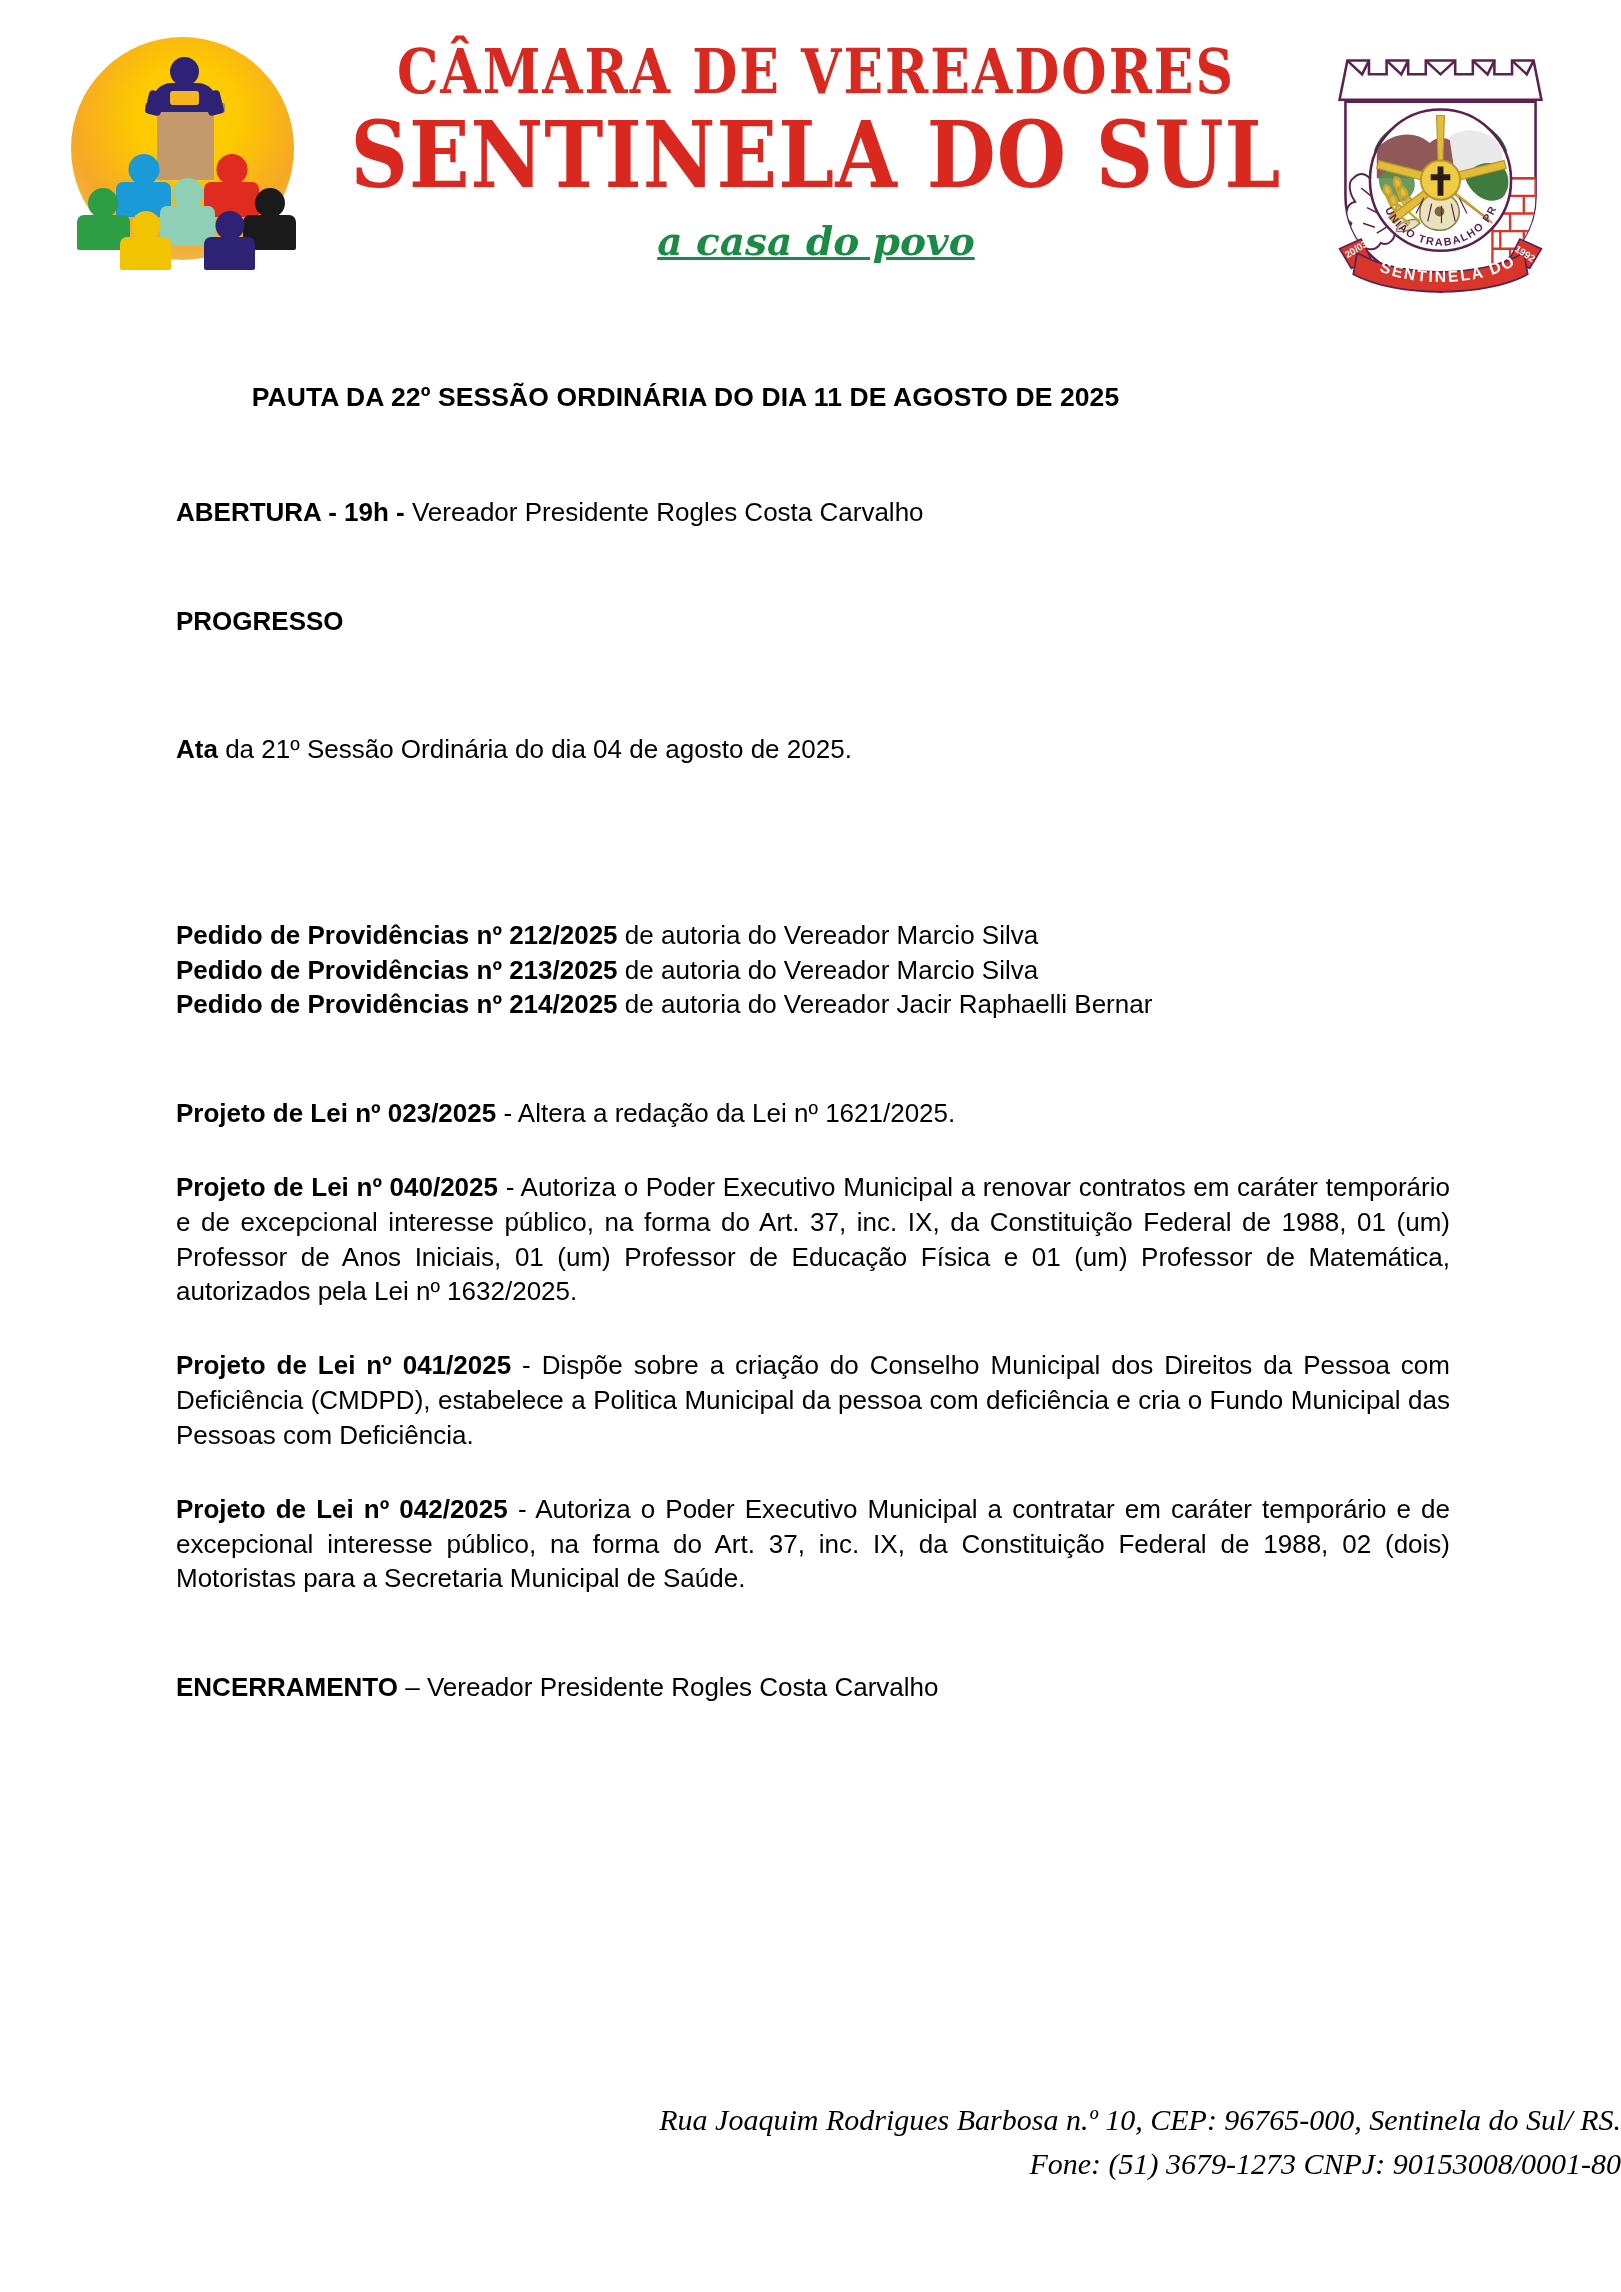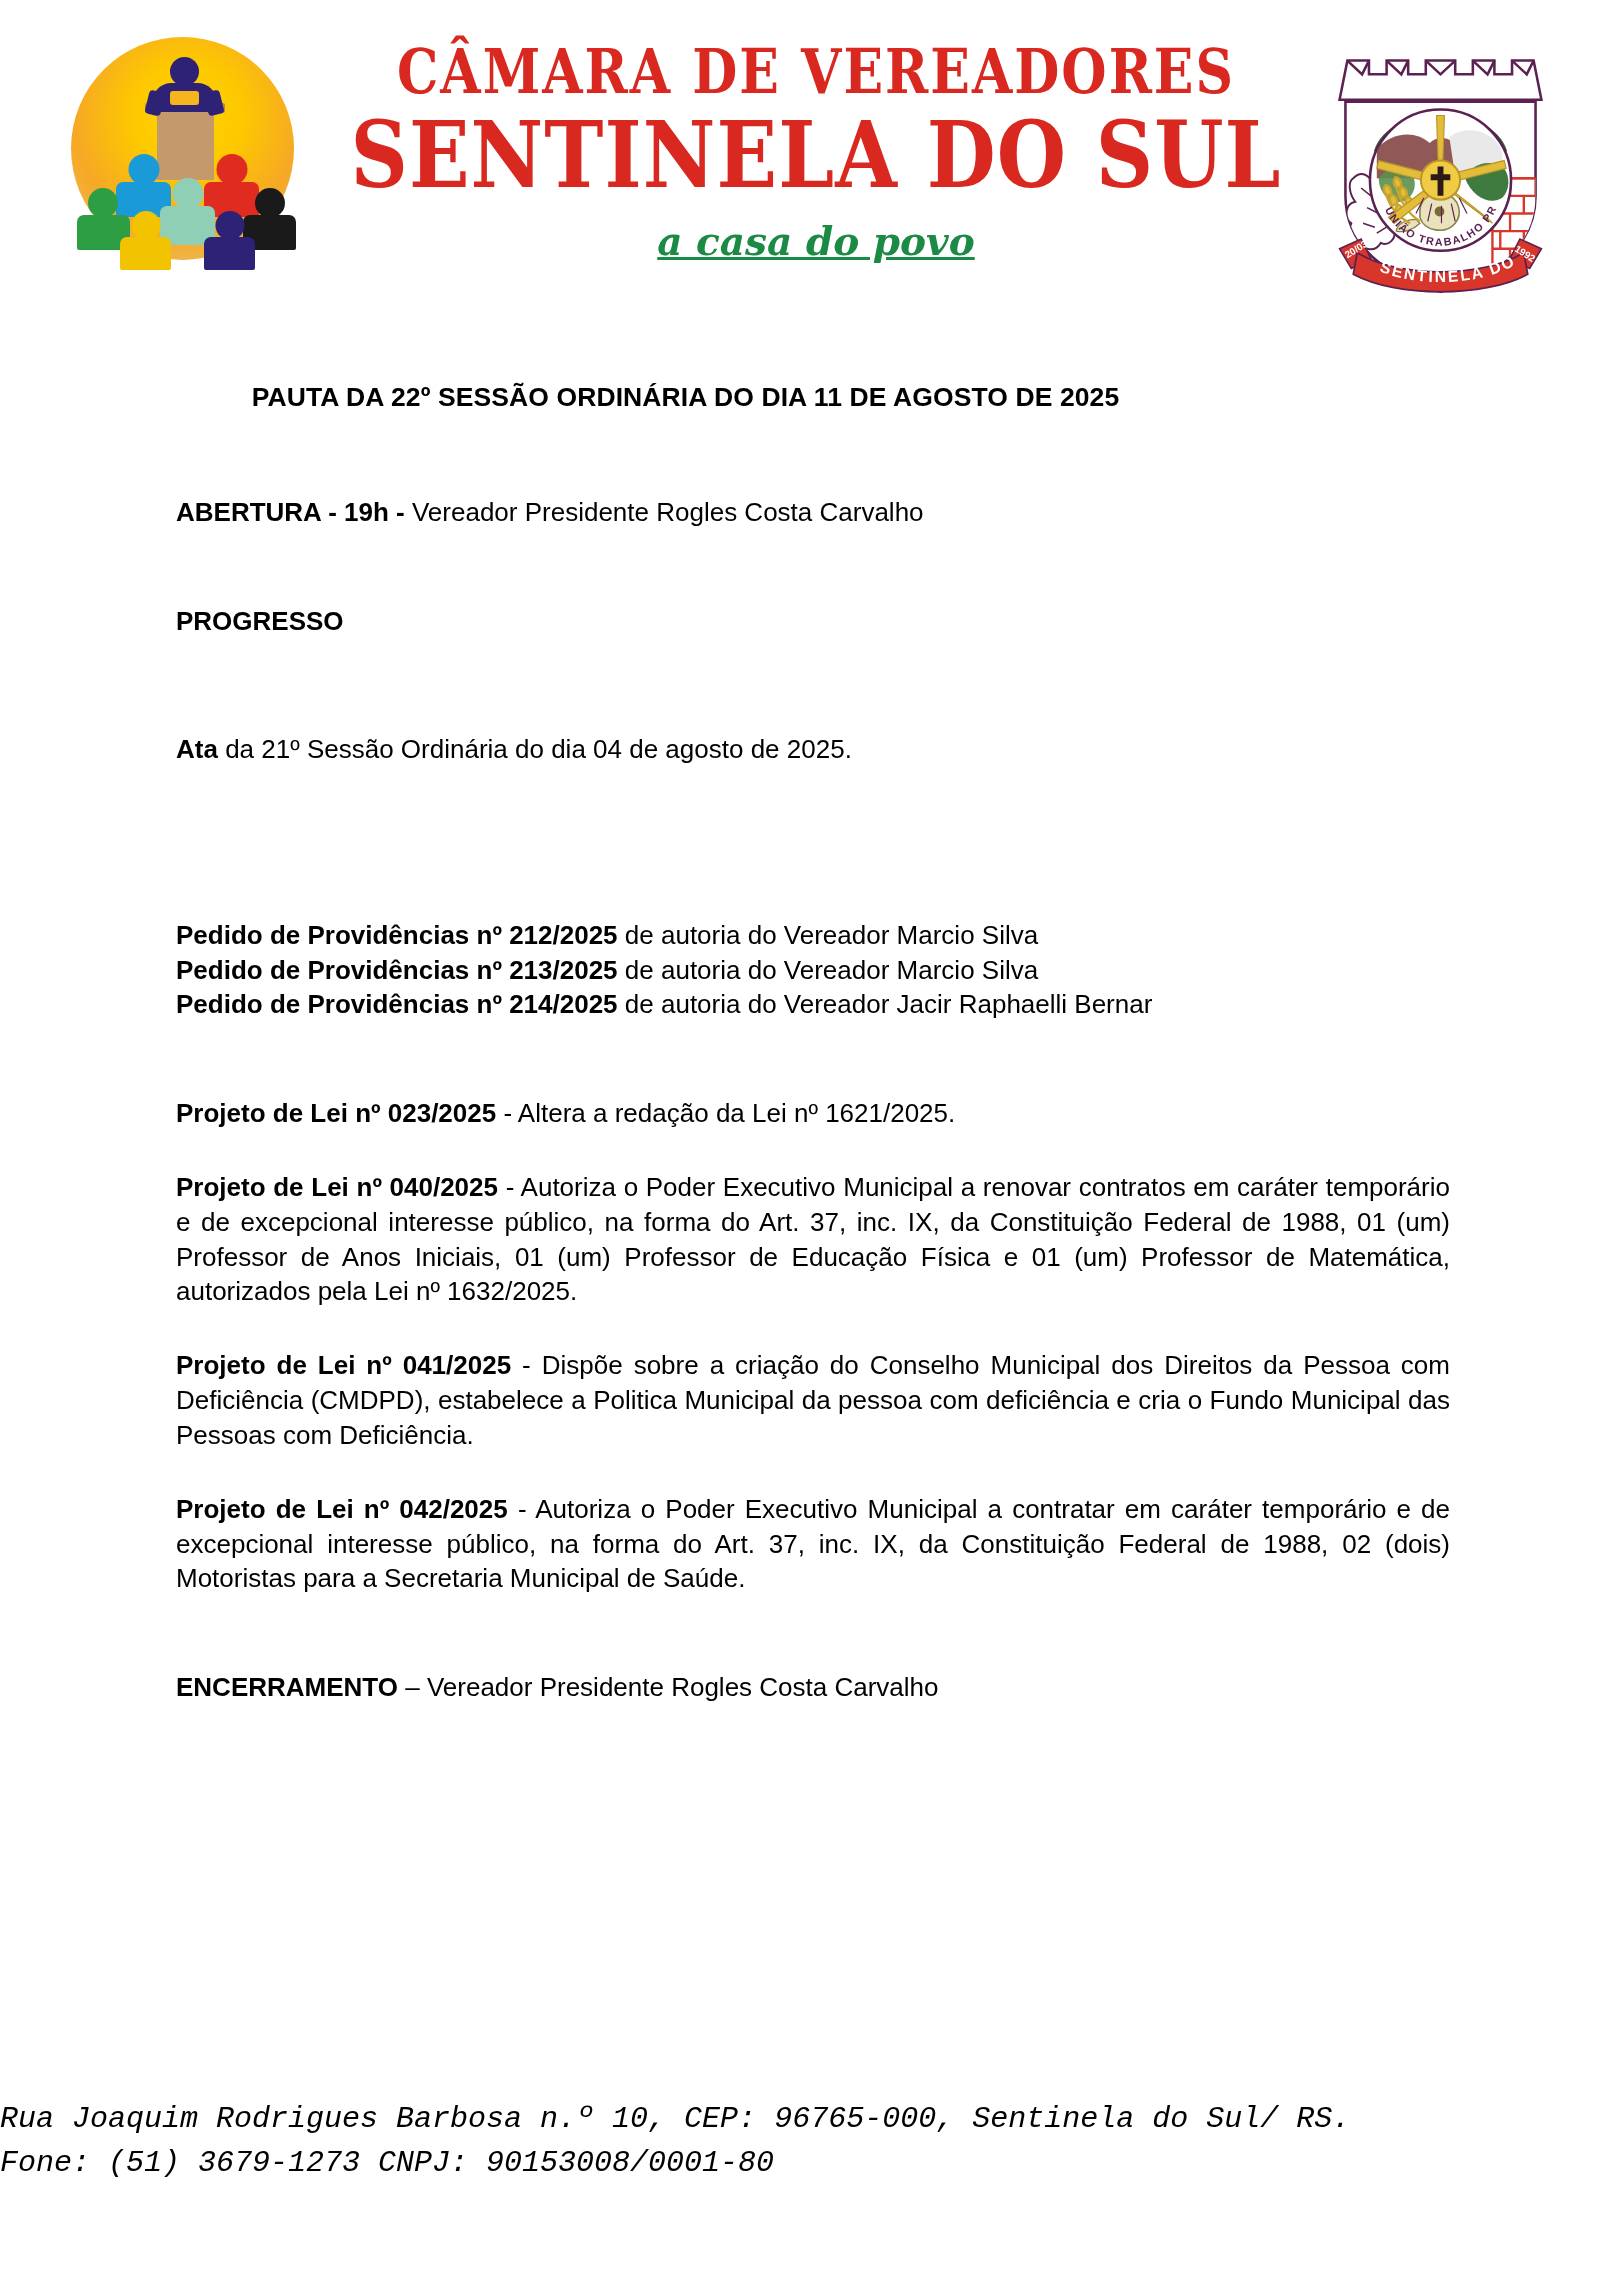--- a/index.html
+++ b/index.html
@@ -217,22 +217,22 @@
 
   .just { text-align: justify; text-justify: inter-word; }
   b { font-weight: 700; }
 
   
   .footer {
     position: absolute;
     left: 0;
     top: 2098px;
     width: 1621px;
-    text-align: left;
-    font-family: Liberation Mono, monospace;
+    text-align: right;
+    font-family: Liberation Serif, serif;
     font-style: italic;
     font-size: 30px;
     line-height: 1.45;
     color: #000;
   }
 </style>
 </head>
 <body>
 
 <div class="page">

